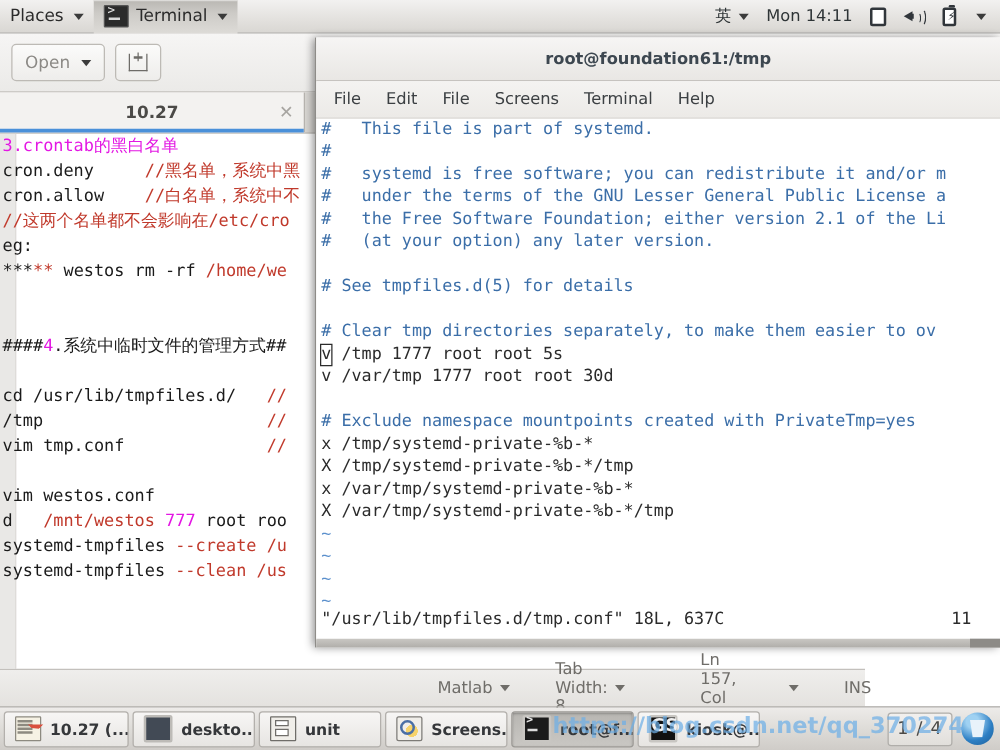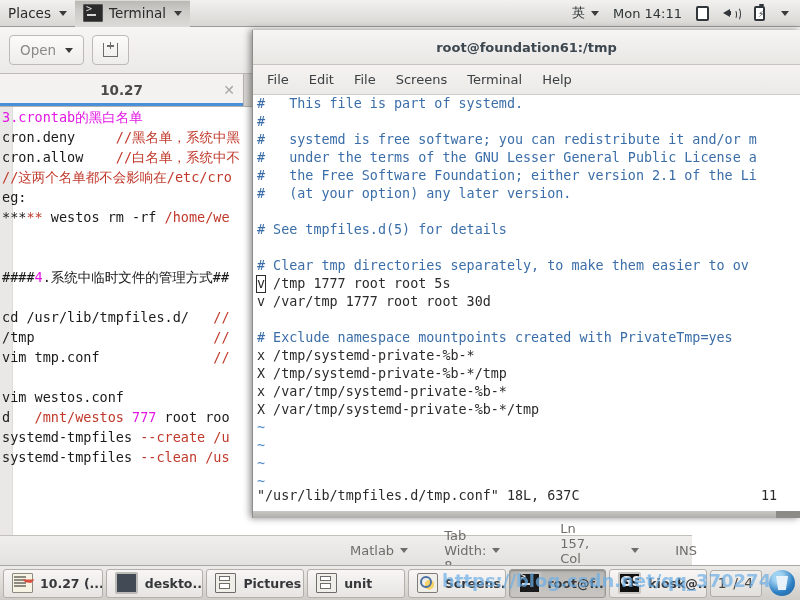--- a/index.html
+++ b/index.html
@@ -407,24 +407,20 @@
   <div class="task" style="width:100px">
     <span class="t-ico gedit"></span>
     <span>10.27 (...</span>
   </div>
   <div class="task" style="width:98px">
     <span class="t-ico screen"></span>
     <span>deskto...</span>
   </div>
   <div class="task" style="width:98px">
     <span class="t-ico folder"></span>
-    <span>Pictures</span>
-  </div>
-  <div class="task" style="width:98px">
-    <span class="t-ico folder"></span>
     <span>unit</span>
   </div>
   <div class="task" style="width:98px">
     <span class="t-ico shot"></span>
     <span>Screens...</span>
   </div>
   <div class="task active" style="width:98px">
     <span class="t-ico term"></span>
     <span>root@f...</span>
   </div>

